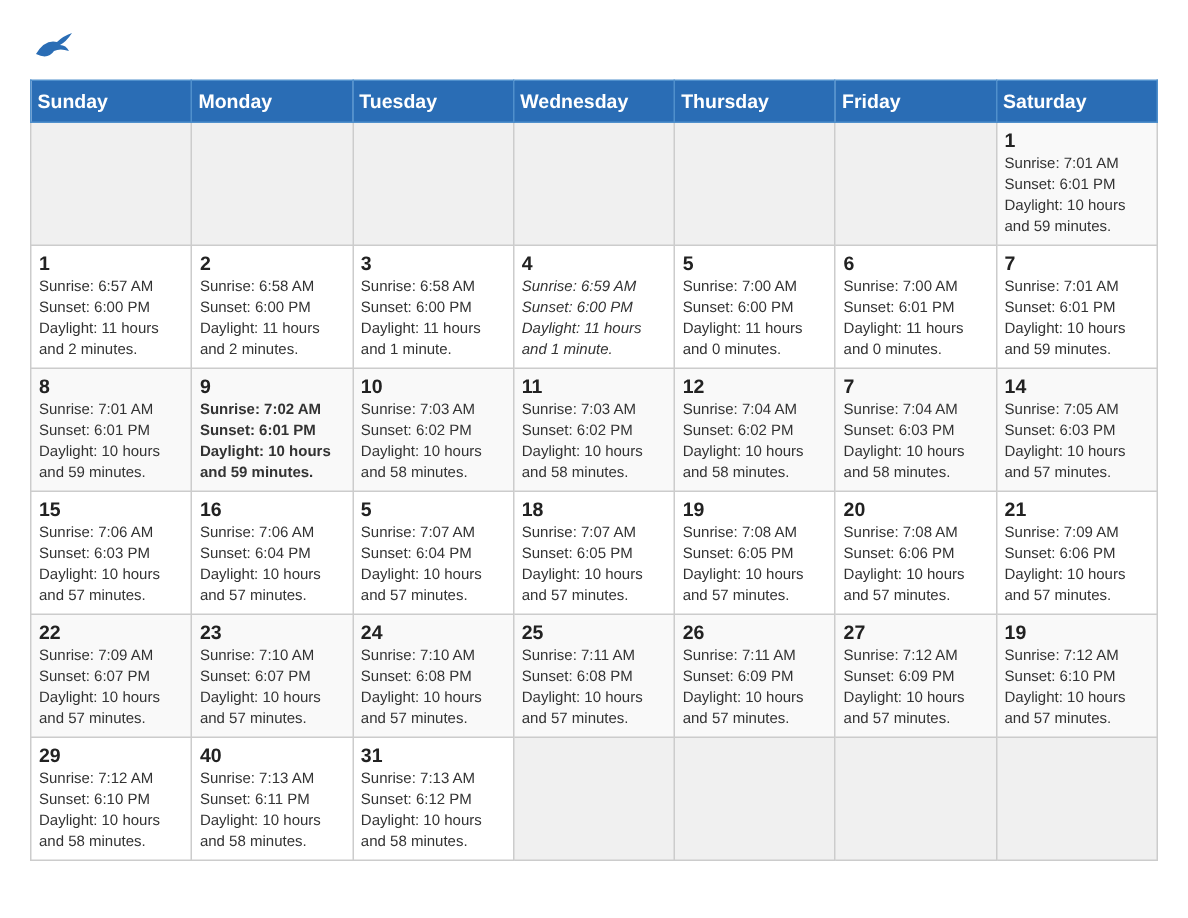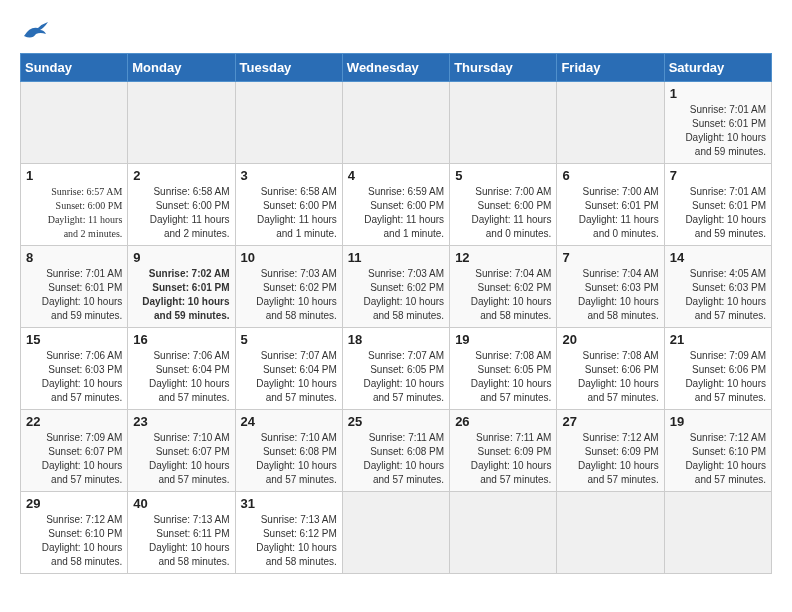--- a/index.html
+++ b/index.html
@@ -76,21 +76,20 @@
       font-size: 13px;
       font-weight: bold;
       color: #222;
       display: block;
       margin-bottom: 2px;
     }
     .day-info {
       font-size: 10px;
       color: #333;
       line-height: 1.4;
-      text-align: right;
     }
     td.empty {
       background: #f0f0f0 !important;
     }
   </style>
 </head>
 <body>
 
 <div class="header">
   <div class="logo">
@@ -136,42 +135,42 @@
           <span class="day-num">1</span>
           <div class="day-info" style="white-space: pre-line;">Sunrise: 7:01 AM
 Sunset: 6:01 PM
 Daylight: 10 hours
 and 59 minutes.</div>
         </td>
       </tr>
       <tr>
         <td>
           <span class="day-num">1</span>
-          <div class="day-info" style="white-space: pre-line; font-family: Liberation Serif, serif;">Sunrise: 6:57 AM
+          <div class="day-info" style="white-space: pre-line;">Sunrise: 6:57 AM
 Sunset: 6:00 PM
 Daylight: 11 hours
 and 2 minutes.</div>
         </td>
         <td>
           <span class="day-num">2</span>
           <div class="day-info" style="white-space: pre-line;">Sunrise: 6:58 AM
 Sunset: 6:00 PM
 Daylight: 11 hours
 and 2 minutes.</div>
         </td>
         <td>
           <span class="day-num">3</span>
           <div class="day-info" style="white-space: pre-line;">Sunrise: 6:58 AM
 Sunset: 6:00 PM
 Daylight: 11 hours
 and 1 minute.</div>
         </td>
         <td>
           <span class="day-num">4</span>
-          <div class="day-info" style="white-space: pre-line;">Sunrise: 6:59 AM
+          <div class="day-info" style="white-space: pre-line; font-style: italic;">Sunrise: 6:59 AM
 Sunset: 6:00 PM
 Daylight: 11 hours
 and 1 minute.</div>
         </td>
         <td>
           <span class="day-num">5</span>
           <div class="day-info" style="white-space: pre-line;">Sunrise: 7:00 AM
 Sunset: 6:00 PM
 Daylight: 11 hours
 and 0 minutes.</div>
@@ -229,21 +228,21 @@
         </td>
         <td>
           <span class="day-num">7</span>
           <div class="day-info" style="white-space: pre-line;">Sunrise: 7:04 AM
 Sunset: 6:03 PM
 Daylight: 10 hours
 and 58 minutes.</div>
         </td>
         <td>
           <span class="day-num">14</span>
-          <div class="day-info" style="white-space: pre-line;">Sunrise: 4:05 AM
+          <div class="day-info" style="white-space: pre-line;">Sunrise: 7:05 AM
 Sunset: 6:03 PM
 Daylight: 10 hours
 and 57 minutes.</div>
         </td>
       </tr>
       <tr>
         <td>
           <span class="day-num">15</span>
           <div class="day-info" style="white-space: pre-line;">Sunrise: 7:06 AM
 Sunset: 6:03 PM

